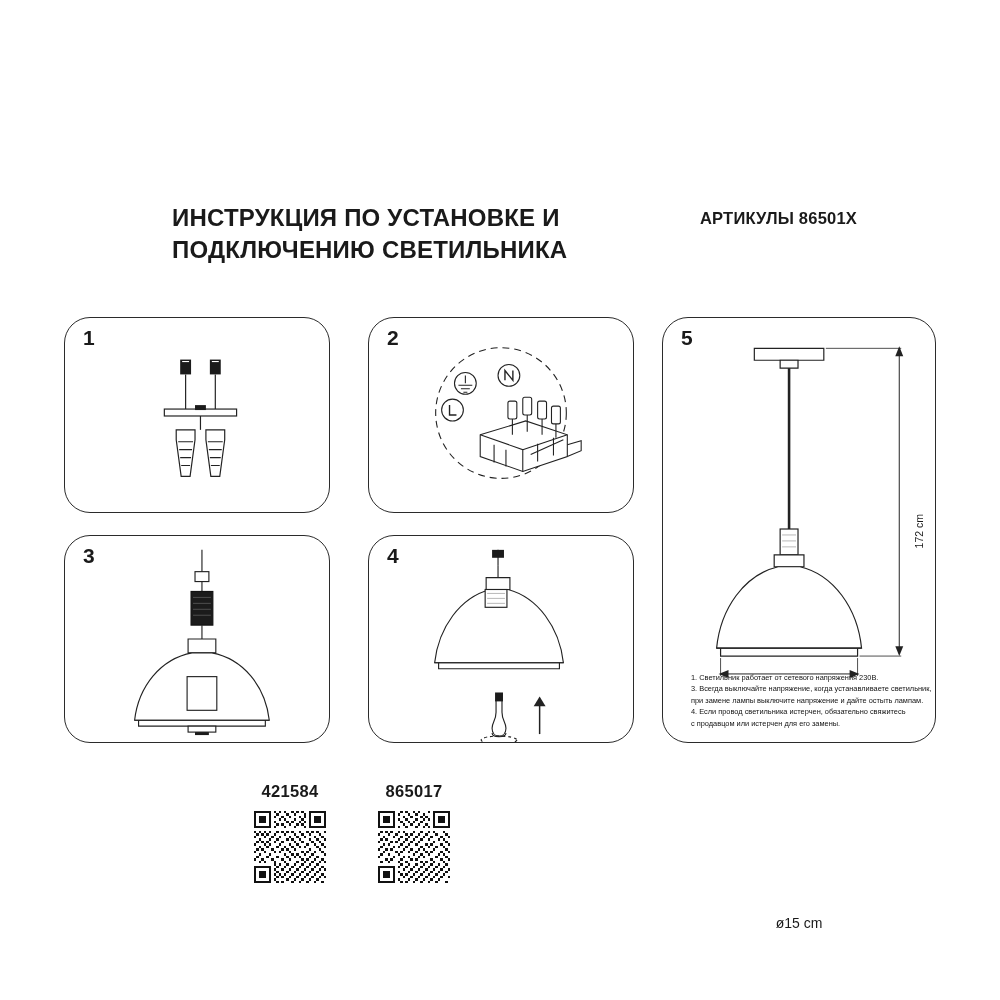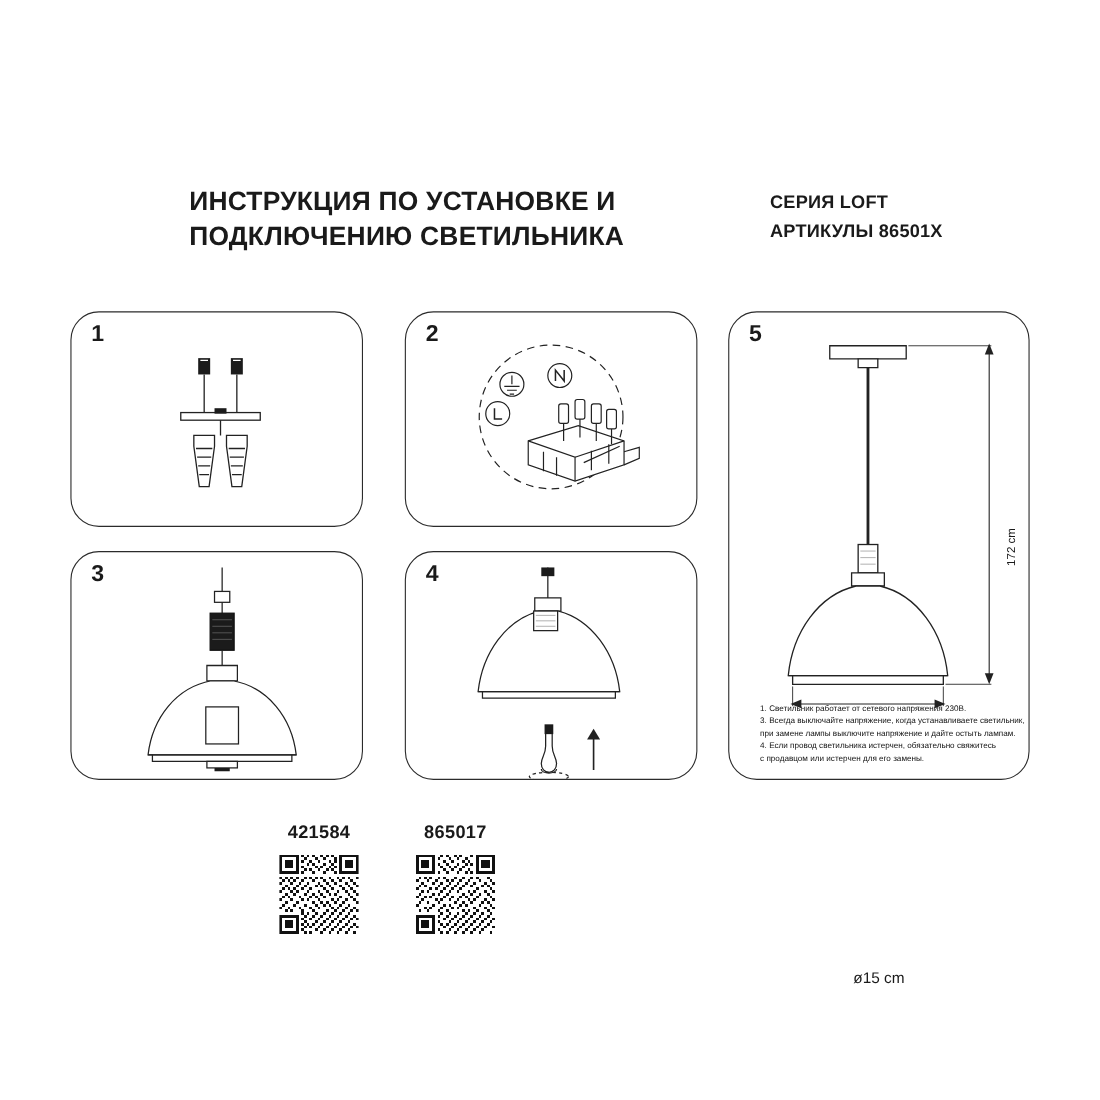--- a/index.html
+++ b/index.html
@@ -4,21 +4,21 @@
 <style>
   html, body { margin:0; padding:0; }
   body {
     width:1000px; height:1000px;
     background:#ffffff;
     font-family:"Liberation Sans", sans-serif;
     color:#1a1a1a;
     position:relative;
     overflow:hidden;
   }
-  .sheet { position:absolute; inset:0; }
+  .sheet { position:absolute; inset:0;margin-top:34px; }
 
   
   .title {
     position:absolute;
     left:172px; top:168px;
     width:470px;
     font-size:24px;
     font-weight:bold;
     line-height:1.35;
     letter-spacing:0.2px;
@@ -98,21 +98,20 @@
   }
 </style>
 </head>
 <body>
 
 <div class="sheet">
 
   <div class="title">ИНСТРУКЦИЯ ПО УСТАНОВКЕ И ПОДКЛЮЧЕНИЮ СВЕТИЛЬНИКА</div>
 
   <div class="series-block">
-    <div>СЕРИЯ LOFT</div>
     <div>АРТИКУЛЫ 86501X</div>
   </div>
 
   <div class="panel" id="panel1">
     <div class="num">1</div>
     <svg class="svgfull" viewBox="0 0 266 196">
       <g fill="none" stroke="#222" stroke-width="1.2">
 
         <rect x="116" y="42" width="11" height="15" fill="#1b1b1b" stroke="none"></rect>
         <path d="M121.5 57 L121.5 92"></path>

